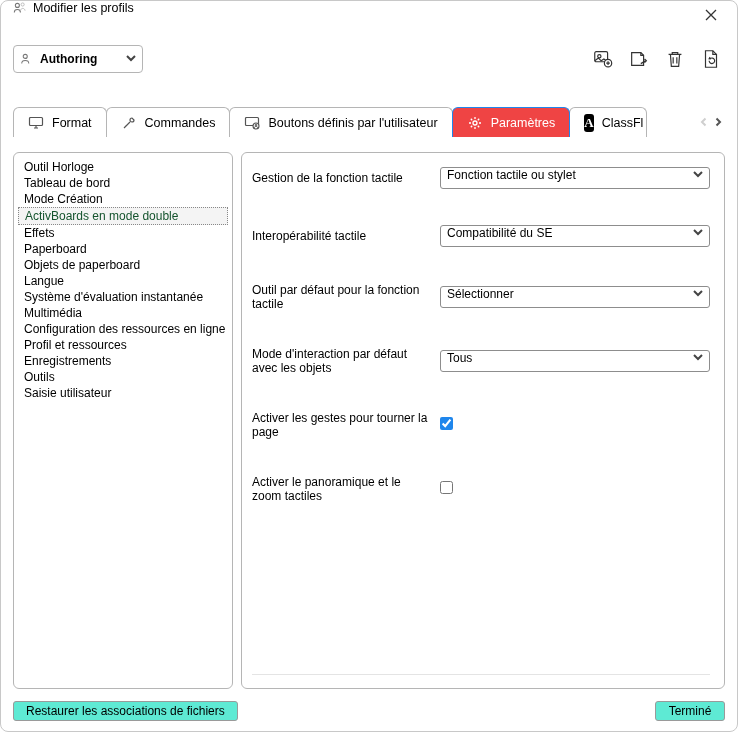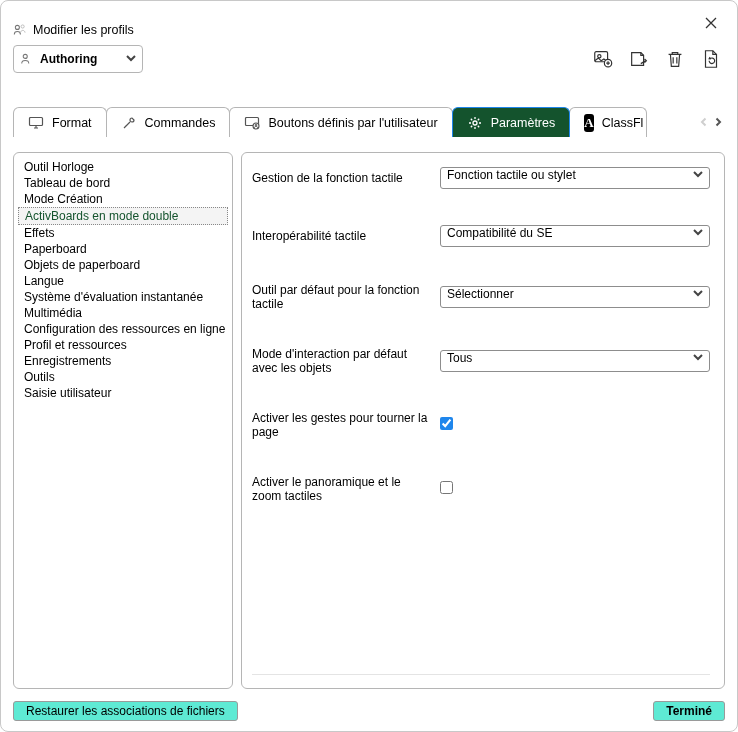--- a/index.html
+++ b/index.html
@@ -1,31 +1,31 @@
 <!DOCTYPE html>
 <html><head>
 <meta charset="utf-8">
 <style>
   * { box-sizing: border-box; }
   html, body { margin:0; padding:0; font-family: "Segoe UI", Tahoma, sans-serif; font-size:12px; color:#000; background:#fff; }
   .window { width:738px; height:732px; border:1px solid #c8c8c8; border-radius:8px; position:relative; display:flex; flex-direction:column; overflow:hidden; }
-  .titlebar { height:36px; display:flex; align-items:flex-end; padding:0 12px; }
+  .titlebar { height:36px; display:flex; align-items:flex-start; padding:0 12px; }
   .titlebar .title { flex:1; font-size:12.5px; display:flex; align-items:center; gap:6px; }
   .titlebar .title svg { width:14px; height:14px; }
   .close-btn { width:28px; height:28px; display:flex; align-items:center; justify-content:center; cursor:pointer; border-radius:4px; }
   .toolbar-row { height:40px; display:flex; align-items:center; padding:4px 12px 0 12px; gap:8px;font-weight:bold; }
   .profile-combo { width:130px; height:28px; border:1px solid #b5b5b5; border-radius:4px; display:flex; align-items:center; padding:0 6px; gap:6px; cursor:pointer; background:#fff; }
   .profile-combo .chev { margin-left:auto; }
   .toolbar-spacer { flex:1; }
   .tool-icon { width:28px; height:28px; display:flex; align-items:center; justify-content:center; cursor:pointer; border-radius:4px; }
   .tool-icon svg { width:22px; height:22px; stroke:#333; stroke-width:1.3; fill:none; }
 
   .tabs-row { display:flex; align-items:stretch; padding:16px 12px; margin-top:14px; gap:0; position:relative; }
   .tab { border:1px solid #b5b5b5; border-bottom:none; border-radius:6px 6px 0 0; height:30px; display:flex; align-items:center; gap:8px; padding:0 14px; cursor:pointer; background:#fff; margin-right:-1px; font-size:12.5px; }
-  .tab.active { background:#14532d; color:#fff; border-color:#1f86ec; z-index:2; }
+  .tab.active { background:#ef4444; color:#fff; border-color:#1f86ec; z-index:2; }
   .tab svg { width:16px; height:16px; }
   .tab.active svg { stroke:#fff; fill:#fff; }
   .tab.classflow { background:#fff; }
   .tab .cf-badge { background:#000; color:#fff; width:18px; height:18px; border-radius:3px; display:inline-flex; align-items:center; justify-content:center; font-weight:700; font-family:Georgia, serif; font-size:13px; }
   .tab-arrows { display:flex; align-items:center; margin-left:auto; }
   .tab-arrow { width:14px; height:28px; display:flex; align-items:center; justify-content:center; cursor:pointer; }
   .tab-arrow svg { width:10px; height:10px; stroke:#555; stroke-width:2; fill:none; }
   .tab-arrow.disabled svg { stroke:#cfcfcf; }
 
   .content-area { display:flex; gap:8px; padding:0 12px 8px 12px; flex:1; margin-top:-1px; min-height:0; }
@@ -237,16 +237,16 @@
           <div class="form-label">Activer le panoramique et le zoom tactiles</div>
           <div class="form-control"><input type="checkbox" style=""></div>
         </div>
         <div class="scroll-footer"></div>
     </div>
   </div>
 
   <div class="bottom-bar">
     <button class="btn">Restaurer les associations de fichiers</button>
     <div style="flex:1"></div>
-    <button class="btn" style="min-width:70px; justify-content:center;font-weight:bold;">Terminé</button>
+    <button class="btn" style="min-width:70px; justify-content:center;">Terminé</button>
   </div>
 
 </div>
 
 </body></html>

